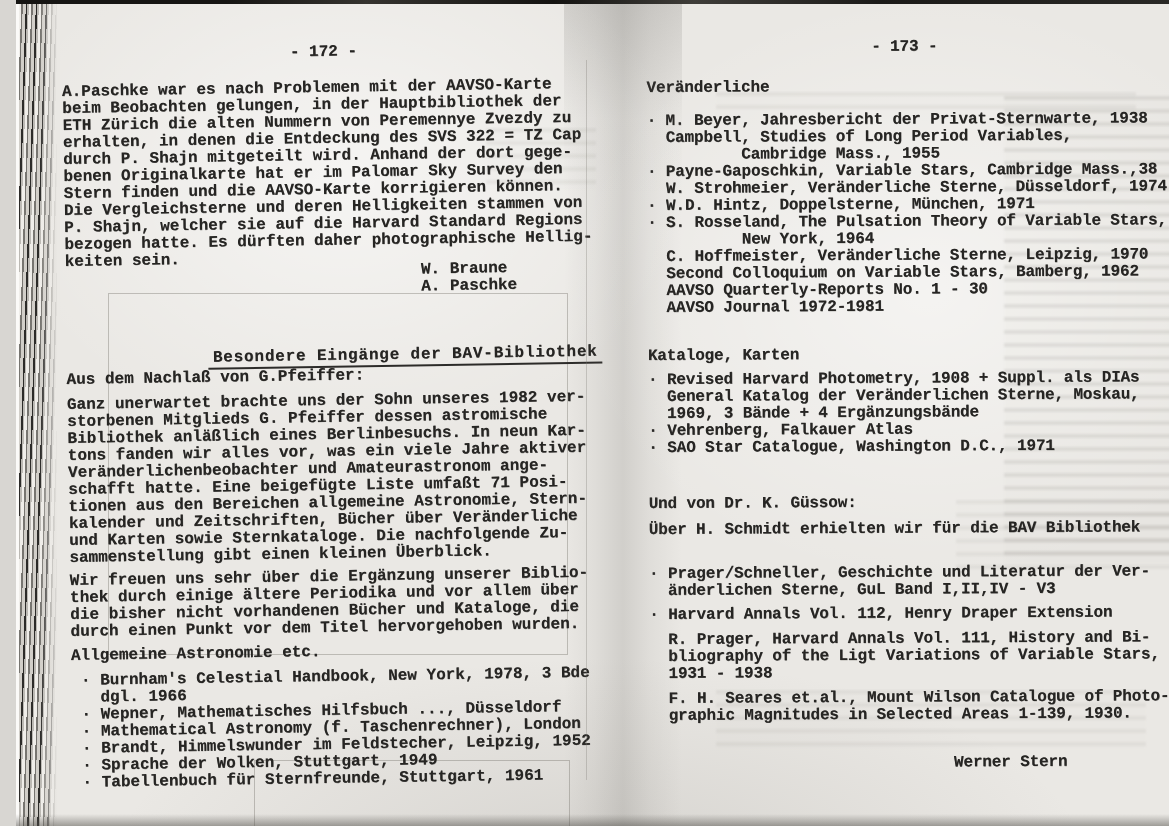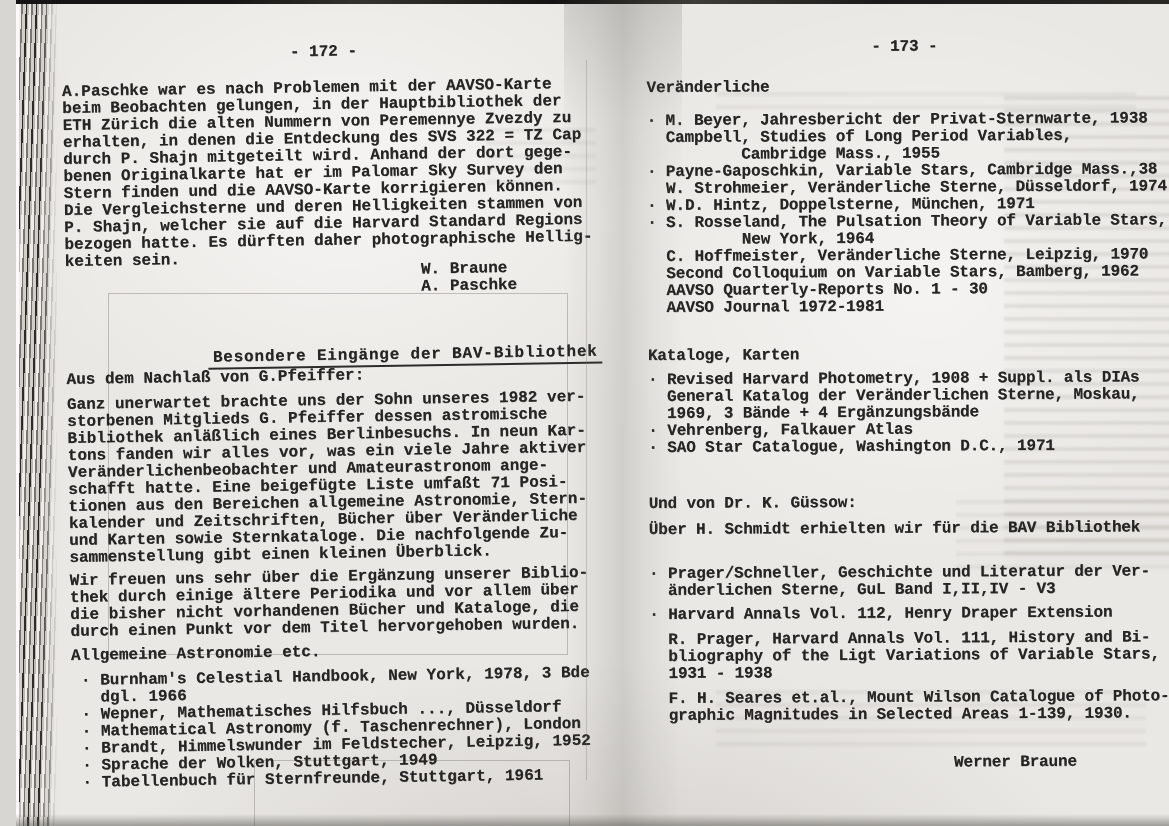--- a/index.html
+++ b/index.html
@@ -112,21 +112,21 @@
     <div class="mono" style="top:372px;left:2px;"><div class="tl">· Revised Harvard Photometry, 1908 + Suppl. als DIAs</div><div class="tl">  General Katalog der Veränderlichen Sterne, Moskau,</div><div class="tl">  1969, 3 Bände + 4 Ergänzungsbände</div><div class="tl">· Vehrenberg, Falkauer Atlas</div><div class="tl">· SAO Star Catalogue, Washington D.C., 1971</div></div>
 
     <div class="mono" style="top:496px;left:2px;">Und von Dr. K. Güssow:</div>
     <div class="mono" style="top:522px;left:2px;">Über H. Schmidt erhielten wir für die BAV Bibliothek</div>
 
     <div class="mono" style="top:566px;left:2px;"><div class="tl">· Prager/Schneller, Geschichte und Literatur der Ver-</div><div class="tl">  änderlichen Sterne, GuL Band I,II,IV - V3</div></div>
     <div class="mono" style="top:607px;left:2px;"><div class="tl">· Harvard Annals Vol. 112, Henry Draper Extension</div></div>
     <div class="mono" style="top:632px;left:2px;"><div class="tl">  R. Prager, Harvard Annals Vol. 111, History and Bi-</div><div class="tl">  bliography of the Ligt Variations of Variable Stars,</div><div class="tl">  1931 - 1938</div></div>
     <div class="mono" style="top:691px;left:2px;"><div class="tl">  F. H. Seares et.al., Mount Wilson Catalogue of Photo-</div><div class="tl">  graphic Magnitudes in Selected Areas 1-139, 1930.</div></div>
 
-    <div class="mono" style="top:756px;left:306px;">Werner Braune</div>
+    <div class="mono" style="top:756px;left:306px;">Werner Stern</div>
   </div>
 
   <div class="gutter"></div>
   <div class="page-edge-line"></div>
   <div class="edge-left"></div>
   <div class="edge-top"></div>
   <div class="edge-bottom"></div>
 </div>
 
 </body></html>

